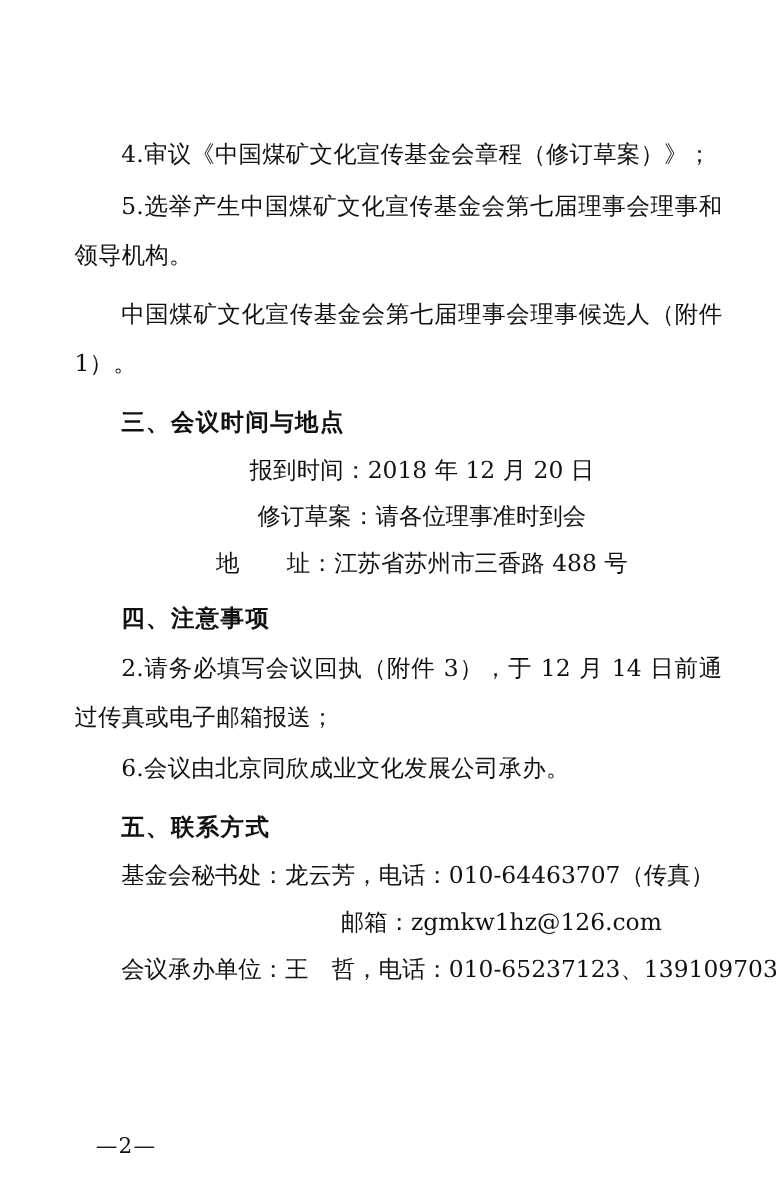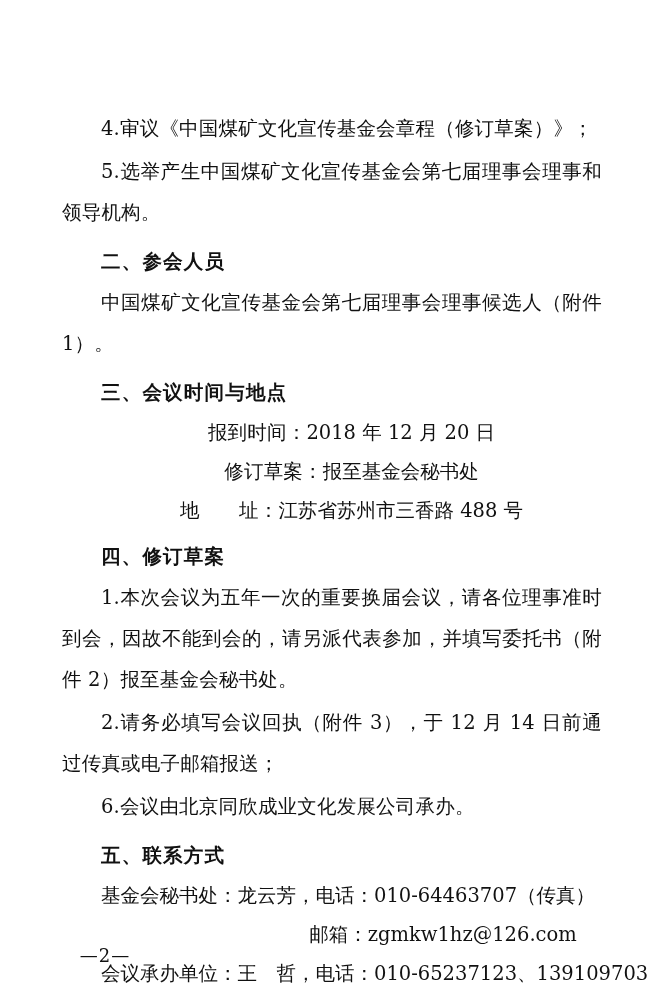--- a/index.html
+++ b/index.html
@@ -55,21 +55,20 @@
   }
   .contact-line {
     font-size: 19.5px;
     line-height: 39px;
     text-indent: 39px;
     margin: 0;
     white-space: pre;
   }
   .contact-line.email {
     text-indent: 222px;
-    text-align: center;
   }
   .blk {
     margin-bottom: 2px;
   }
   .gap-sm { height: 6px; }
   .footer {
     position: absolute;
     left: 0;
     right: 0;
     bottom: 28px;
@@ -87,35 +86,33 @@
 </head>
 <body>
 
 <div class="page">
 
   <p class="para indent blk">4.审议《中国煤矿文化宣传基金会章程（修订草案）》；</p>
   <p class="para indent blk">5.选举产生中国煤矿文化宣传基金会第七届理事会理事和领导机构。</p>
 
   <div class="gap-sm"></div>
 
-  <h2 class="heading">二、参会人员</h2>
   <p class="para indent blk">中国煤矿文化宣传基金会第七届理事会理事候选人（附件1）。</p>
 
   <div class="gap-sm"></div>
 
   <h2 class="heading">三、会议时间与地点</h2>
 
   <p class="info-line"><span class="lbl">报到时间：</span><span class="val">2018 年 12 月 20 日</span></p>
-  <p class="info-line"><span class="lbl">修订草案：</span><span class="val">报至基金会秘书处</span></p>
+  <p class="info-line"><span class="lbl">修订草案：</span><span class="val">请各位理事准时到会</span></p>
   <p class="info-line"><span class="lbl">地　　址：</span><span class="val">江苏省苏州市三香路 488 号</span></p>
 
   <div class="gap-sm"></div>
 
-  <h2 class="heading">四、修订草案</h2>
-  <p class="para indent blk">1.本次会议为五年一次的重要换届会议，请各位理事准时到会，因故不能到会的，请另派代表参加，并填写委托书（附件 2）报至基金会秘书处。</p>
+  <h2 class="heading">四、注意事项</h2>
   <p class="para indent blk">2.请务必填写会议回执（附件 3），于 12 月 14 日前通过传真或电子邮箱报送；</p>
   <p class="para indent blk">6.会议由北京同欣成业文化发展公司承办。</p>
 
   <div class="gap-sm"></div>
 
   <h2 class="heading">五、联系方式</h2>
   <p class="contact-line">基金会秘书处：龙云芳，电话：010-64463707（传真）</p>
   <p class="contact-line email">邮箱：zgmkw1hz@126.com</p>
   <p class="contact-line">会议承办单位：王　哲，电话：010-65237123、13910970313</p>
 

